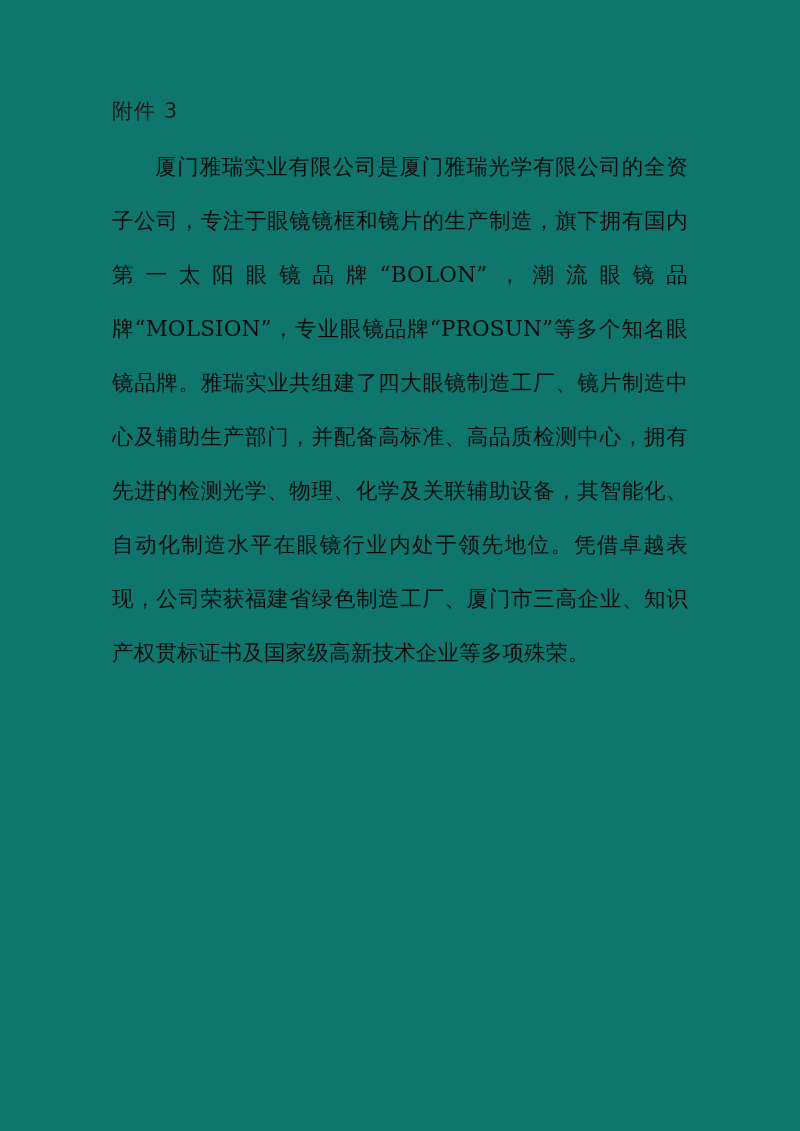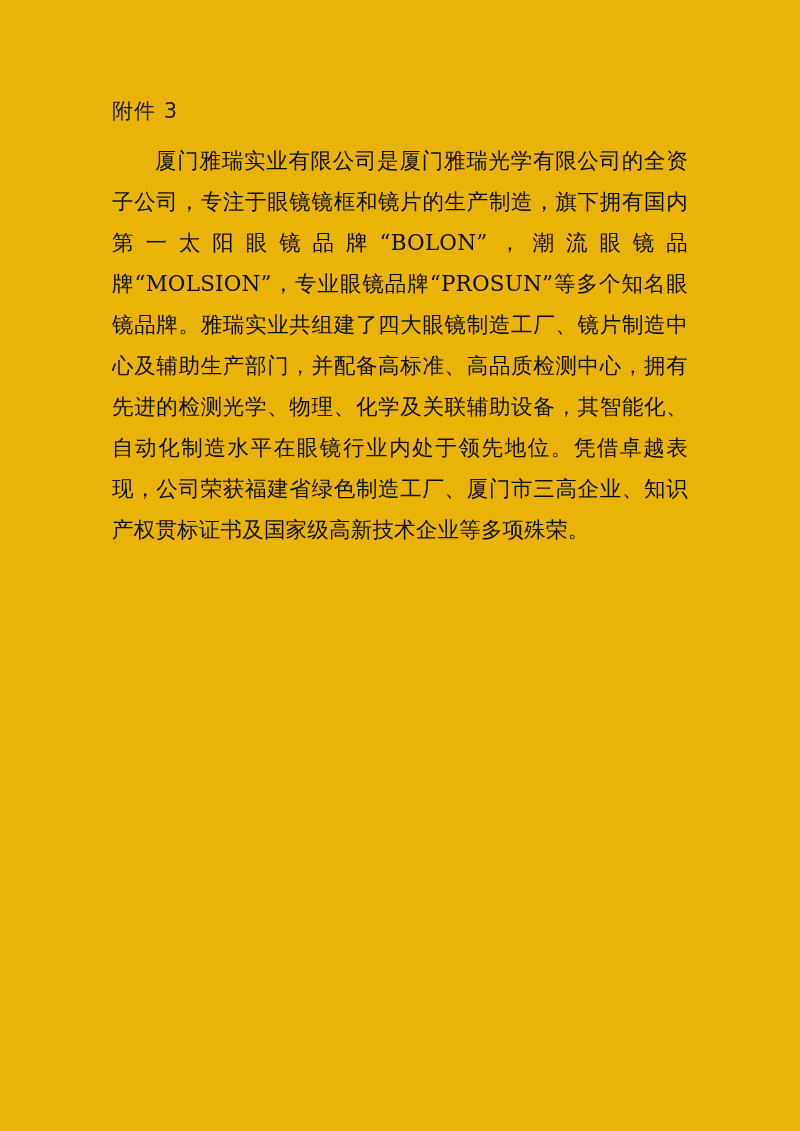--- a/index.html
+++ b/index.html
@@ -14,21 +14,21 @@
     color: #000000;
     position: relative;
     overflow: hidden;
   }
   .page {
     position: absolute;
     left: 0;
     top: 0;
     width: 800px;
     height: 1131px;
-    background: #eab308;
+    background: #0f766e;
   }
   .content {
     position: absolute;
     left: 112px;
     top: 96px;
     width: 576px;
   }
   .attachment-label {
     font-family: "DejaVu Sans", "Liberation Sans", sans-serif;
     font-size: 21px;
@@ -43,21 +43,21 @@
     font-weight: bold;
     font-size: 23px;
     line-height: 34px;
     letter-spacing: 2px;
     color: #111111;
     margin: 0 0 10px 0;
   }
   .body-paragraph {
     font-family: "DejaVu Serif", "Liberation Serif", serif;
     font-size: 21.5px;
-    line-height: 41px;
+    line-height: 54px;
     color: #0d0d0d;
     text-align: justify;
     text-justify: inter-character;
     text-indent: 2em;
     margin: 0;
     letter-spacing: 0.2px;
   }
 </style>
 </head>
 <body>

